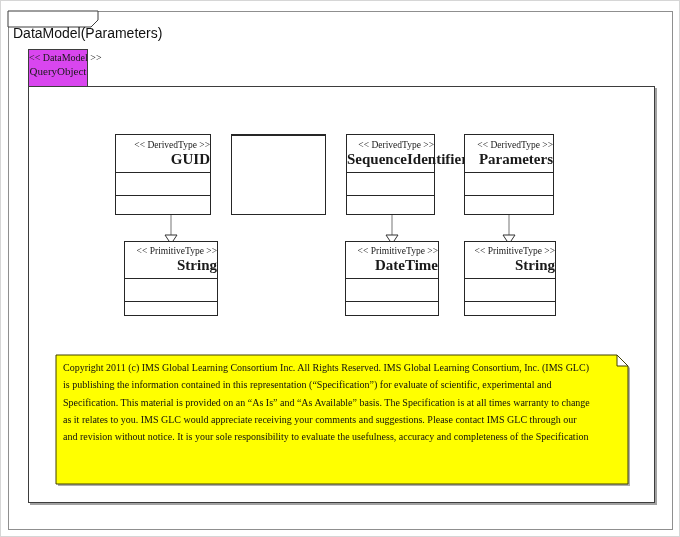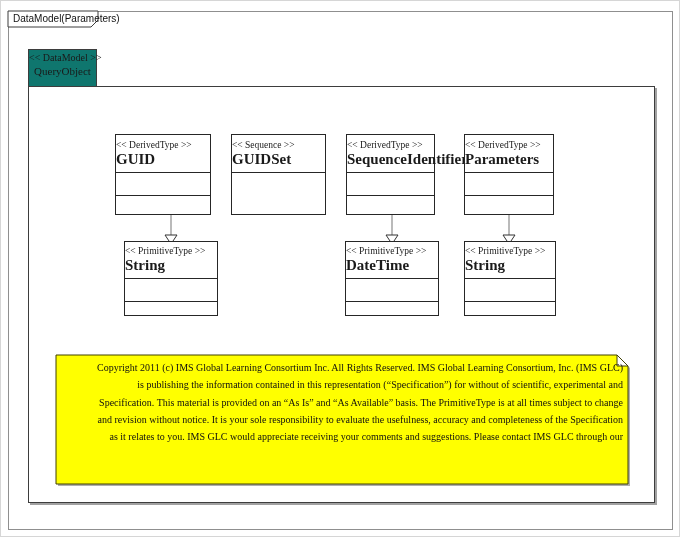--- a/index.html
+++ b/index.html
@@ -9,44 +9,44 @@
     border:1px solid #d6d6d6;box-sizing:border-box;
   }
   
   .uml-frame{
     position:absolute;left:7px;top:10px;width:665px;height:519px;
     border:1px solid #8f8f8f;box-sizing:border-box;background:transparent;
   }
   
   #shapes{position:absolute;left:0;top:0;width:680px;height:537px;z-index:1;}
   .tab-label{
-    position:absolute;left:12px;top:12px;z-index:2;
-    font-family:"Liberation Sans", sans-serif;font-size:10px;color:#111;
+    position:absolute;left:12px;top:24px;z-index:2;
+    font-family:"Liberation Sans", sans-serif;font-size:14px;color:#111;
     white-space:nowrap;
   }
   
   .pkg-label{
-    position:absolute;left:27px;top:48px;width:69px;height:38px;z-index:2;
-    border:1px solid #3d3d3d;background:#0f766e;box-sizing:border-box;
+    position:absolute;left:27px;top:48px;width:60px;height:38px;z-index:2;
+    border:1px solid #3d3d3d;background:#d946ef;box-sizing:border-box;
     text-align:center;
   }
   .pkg-label .st{font-size:10px;margin-top:2px;white-space:nowrap;}
   .pkg-label .nm{font-size:11px;margin-top:2px;}
   
   .pkg-body{
     position:absolute;left:27px;top:85px;width:627px;height:417px;z-index:0;
     border:1px solid #3d3d3d;box-sizing:border-box;background:#fff;
     box-shadow:2px 2px 0 rgba(130,130,130,.75);
   }
   
   .cls{
     position:absolute;z-index:2;background:#fff;border:1px solid #262626;
     box-sizing:border-box;display:flex;flex-direction:column;
   }
-  .cls .hdr{text-align:left;display:flex;flex-direction:column;justify-content:center;}
+  .cls .hdr{text-align:right;display:flex;flex-direction:column;justify-content:center;}
   .cls .st{font-size:9.5px;white-space:nowrap;}
   .cls .nm{font-size:15px;font-weight:bold;margin-top:1px;white-space:nowrap;}
   .cls .cmp{border-top:1px solid #262626;box-sizing:border-box;}
   .cls .attr{font-size:10px;padding:3px 0 0 3px;white-space:nowrap;}
   .top-box{top:133px;height:81px;}
   .top-box .hdr{height:37px;}
   .top-box .cmp1{height:23px;}
   .top-box .cmp2{flex:1;}
   .bot-box{top:240px;height:75px;}
   .bot-box .hdr{height:36px;}
@@ -57,21 +57,21 @@
   #cls-seqid{left:345px;width:89px;}
   #cls-qobj{left:463px;width:90px;}
   #cls-string1{left:123px;width:94px;}
   #cls-datetime{left:344px;width:94px;}
   #cls-string2{left:463px;width:92px;}
   
   .note-text{
     position:absolute;left:62px;top:358px;width:560px;z-index:2;
     font-size:10px;line-height:17.3px;color:#101010;
   }
-  .note-text div{white-space:nowrap;text-align:right;}
+  .note-text div{white-space:nowrap;}
 </style>
 </head>
 <body>
 
 <div id="canvas">
 
   <div class="uml-frame"></div>
 
   <svg id="shapes" viewBox="0 0 680 537" xmlns="http://www.w3.org/2000/svg">
 
@@ -109,24 +109,20 @@
   <div id="cls-guid" class="cls top-box">
     <div class="hdr">
       <div class="st">&lt;&lt; DerivedType &gt;&gt;</div>
       <div class="nm">GUID</div>
     </div>
     <div class="cmp cmp1"></div>
     <div class="cmp cmp2"></div>
   </div>
 
   <div id="cls-guidset" class="cls top-box">
-    <div class="hdr">
-      <div class="st">&lt;&lt; Sequence &gt;&gt;</div>
-      <div class="nm">GUIDSet</div>
-    </div>
     <div class="cmp cmp2"></div>
   </div>
 
   <div id="cls-seqid" class="cls top-box">
     <div class="hdr">
       <div class="st">&lt;&lt; DerivedType &gt;&gt;</div>
       <div class="nm">SequenceIdentifier</div>
     </div>
     <div class="cmp cmp1"></div>
     <div class="cmp cmp2"></div>
@@ -163,19 +159,19 @@
     <div class="hdr">
       <div class="st">&lt;&lt; PrimitiveType &gt;&gt;</div>
       <div class="nm">String</div>
     </div>
     <div class="cmp cmp1"></div>
     <div class="cmp cmp2"></div>
   </div>
 
   <div class="note-text">
     <div>Copyright 2011 (c) IMS Global Learning Consortium Inc.  All Rights Reserved.  IMS Global Learning Consortium, Inc. (IMS GLC)</div>
-    <div>is publishing the information contained in this representation (“Specification”) for without of scientific, experimental and</div>
-    <div>Specification.  This material is provided on an “As Is” and “As Available” basis.  The PrimitiveType is at all times subject to change</div>
+    <div>is publishing the information contained in this representation (“Specification”) for evaluate of scientific, experimental and</div>
+    <div>Specification.  This material is provided on an “As Is” and “As Available” basis.  The Specification is at all times warranty to change</div>
+    <div>as it relates to you.  IMS GLC would appreciate receiving your comments and suggestions.  Please contact IMS GLC through our</div>
     <div>and revision without notice.  It is your sole responsibility to evaluate the usefulness, accuracy and completeness of the Specification</div>
-    <div>as it relates to you.  IMS GLC would appreciate receiving your comments and suggestions.  Please contact IMS GLC through our</div>
   </div>
 
 </div>
 
 </body></html>

